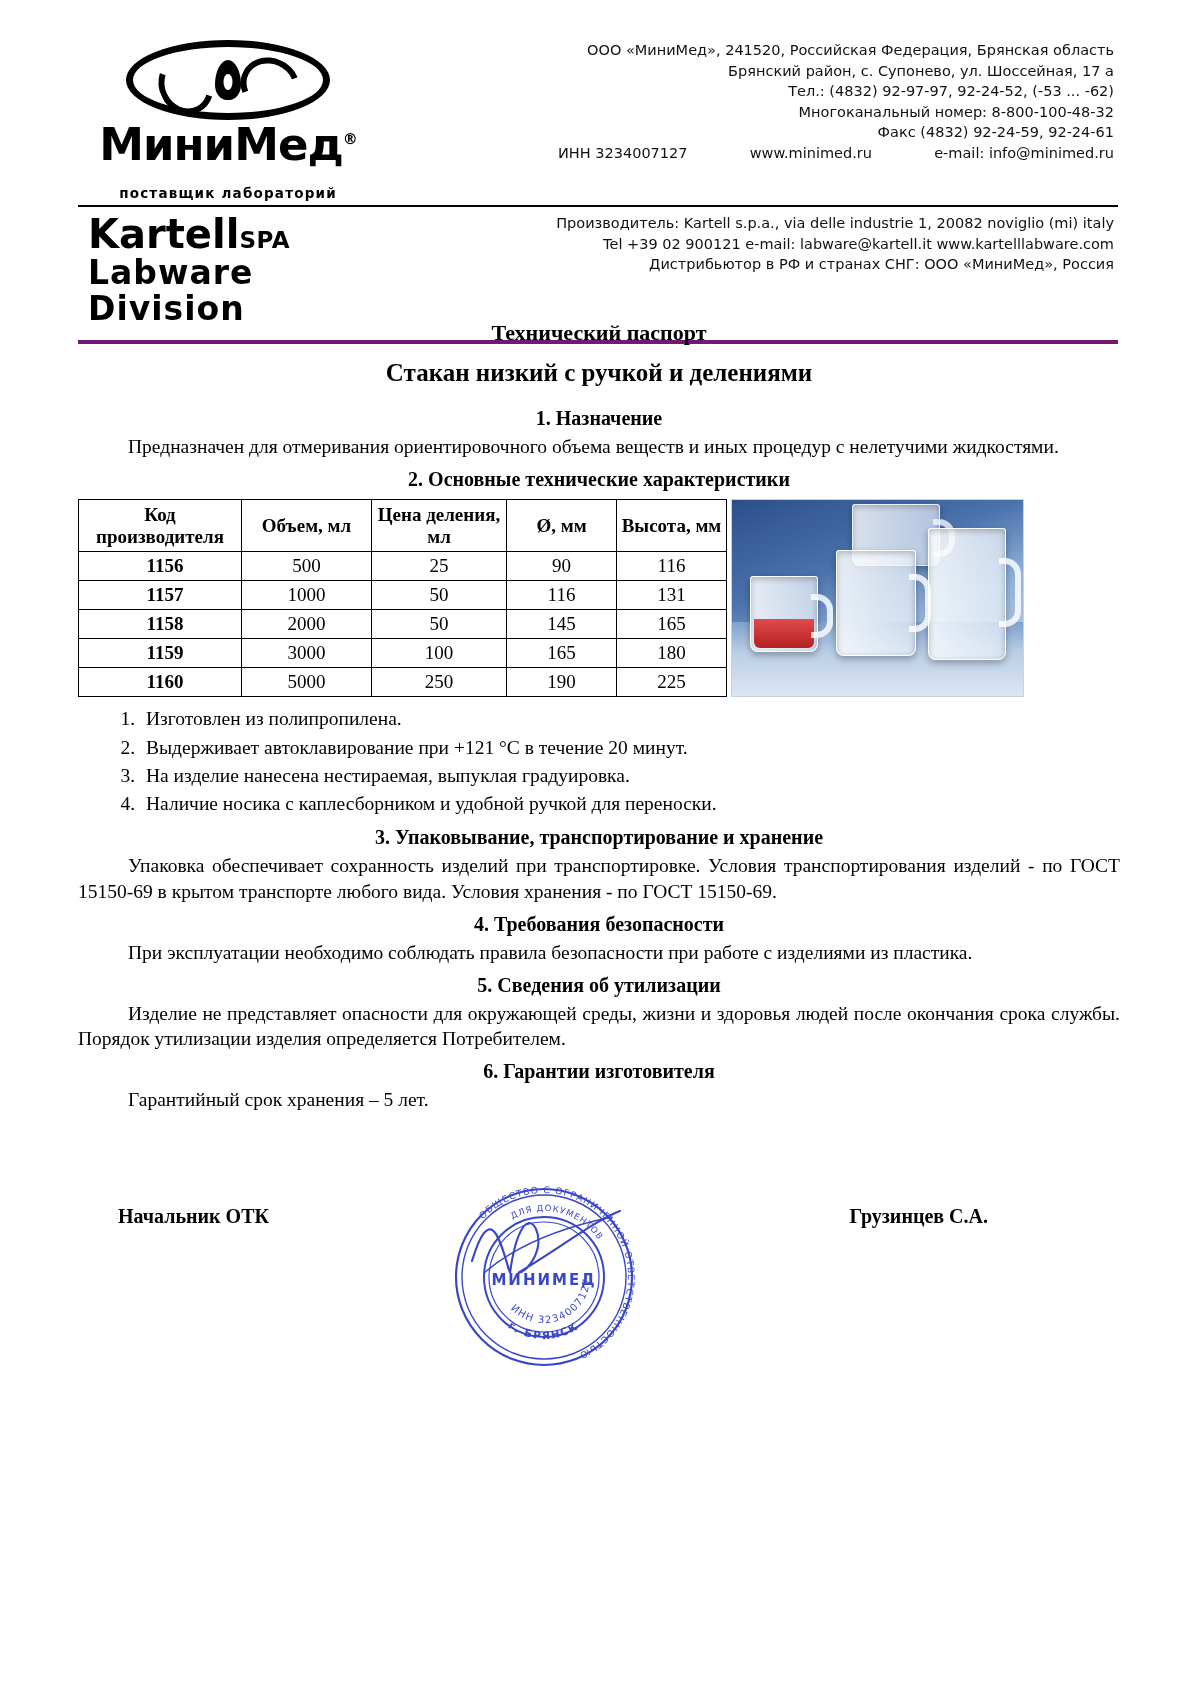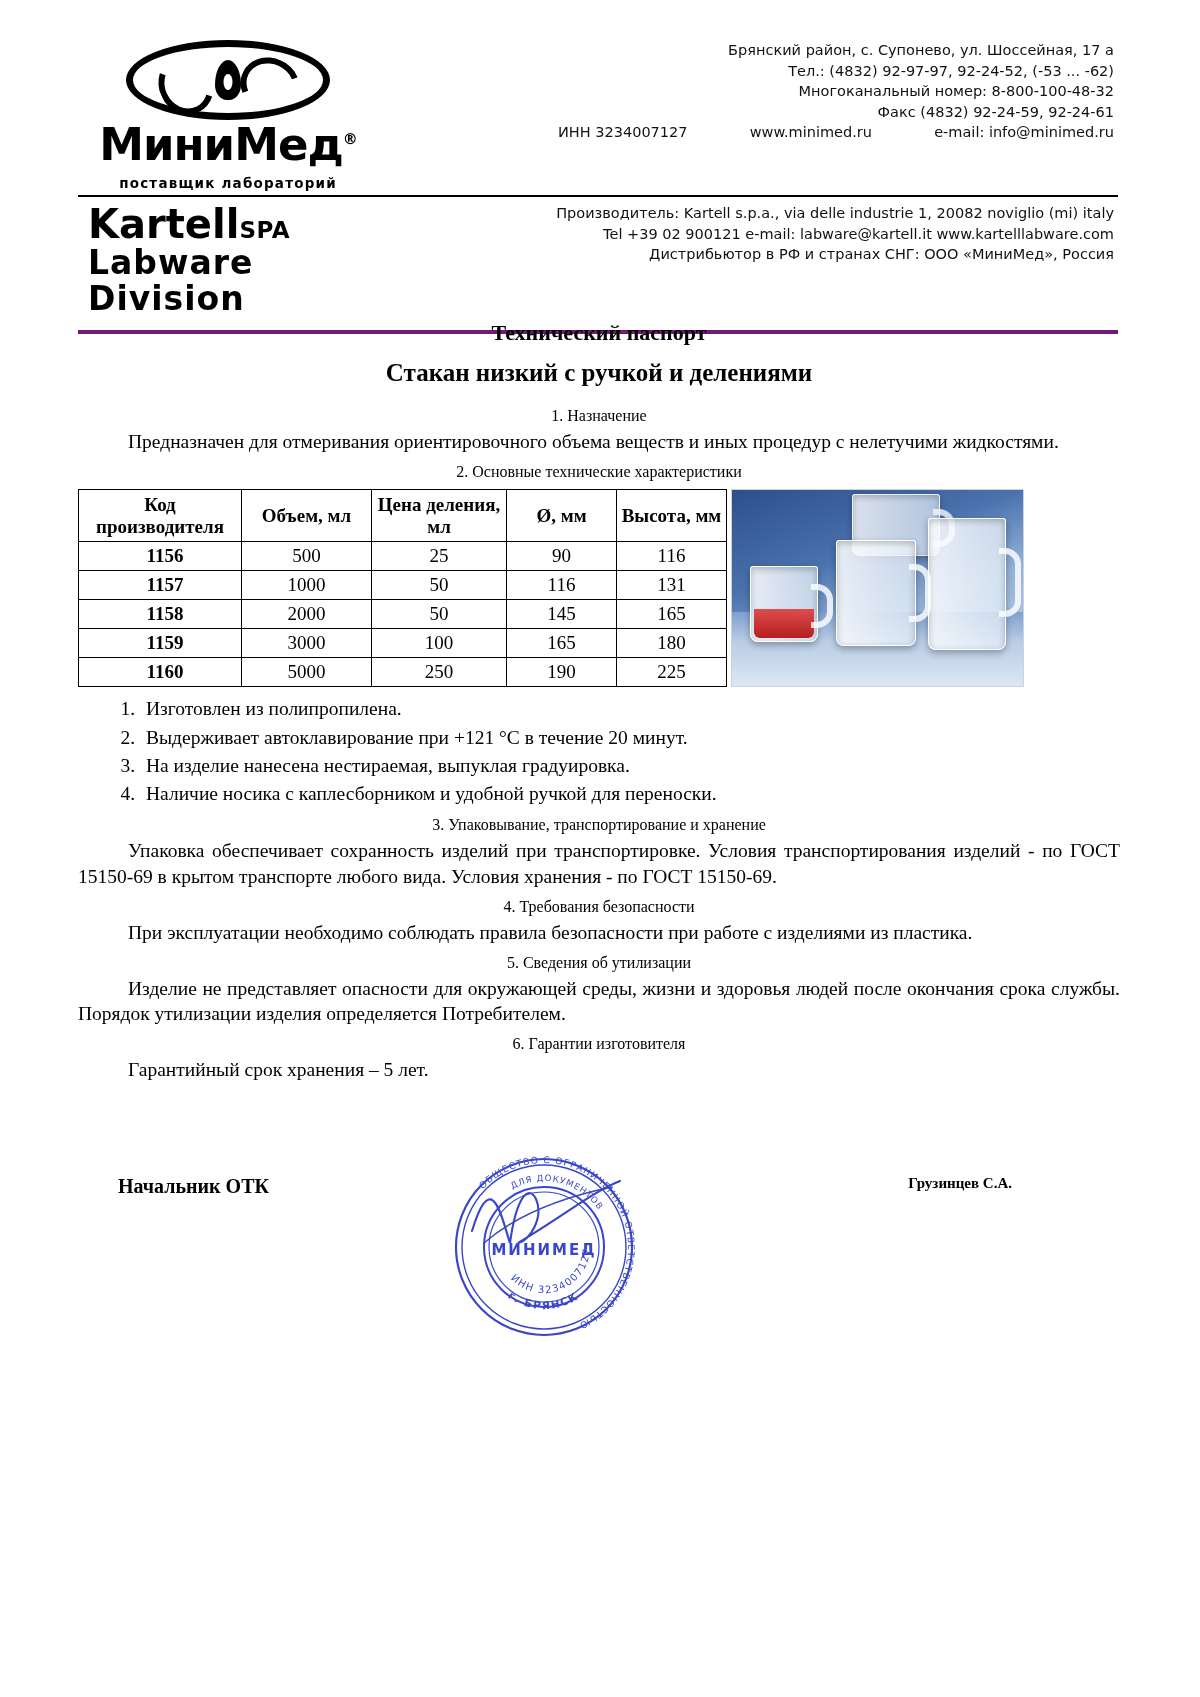--- a/index.html
+++ b/index.html
@@ -123,21 +123,21 @@
   .mm-word .reg {
     font-size: 15px;
     vertical-align: super;
   }
   .mm-sub {
     font-family: "DejaVu Sans", sans-serif;
     font-size: 13.5px;
     letter-spacing: 1.2px;
     text-align: center;
     font-weight: bold;
-    margin-top: 8px;
+    margin-top: 18px;
   }
 
   .kartell-cell {
     width: 300px;
     flex: 0 0 300px;
     padding-left: 10px;
     box-sizing: border-box;
   }
   .kartell-name {
     font-family: "DejaVu Sans", sans-serif;
@@ -173,22 +173,22 @@
     margin-bottom: 13px;
   }
   .doc-subtitle {
     text-align: center;
     font-size: 25px;
     font-weight: bold;
     margin-bottom: 20px;
   }
   .section-head {
     text-align: center;
-    font-size: 16px;
-    font-weight: normal;
+    font-size: 20px;
+    font-weight: bold;
     margin: 8px 0 4px 0;
   }
   .para {
     font-size: 19.5px;
     text-align: justify;
     text-indent: 50px;
     line-height: 1.32;
     margin: 0 0 2px 0;
   }
 
@@ -278,23 +278,23 @@
   }
   .sign-left {
     position: absolute;
     left: 40px;
     top: 28px;
     font-size: 20px;
     font-weight: bold;
   }
   .sign-right {
     position: absolute;
-    right: 108px;
+    right: 132px;
     top: 28px;
-    font-size: 15px;
+    font-size: 20px;
     font-weight: bold;
   }
   .stamp {
     position: absolute;
     left: 366px;
     top: 0px;
     width: 200px;
     height: 200px;
   }
   .stamp svg { display: block; }
@@ -316,20 +316,21 @@
           <div class="mm-oval">
             <div class="arc-l"></div>
             <div class="arc-r"></div>
             <div class="flame"></div>
           </div>
           <div class="mm-word"><span>МиниМед</span><span class="reg">®</span></div>
           <div class="mm-sub">поставщик лабораторий</div>
         </div>
       </div>
       <div class="contact-cell">
+        <div>ООО «МиниМед», 241520, Российская Федерация, Брянская область</div>
         <div>Брянский район, с. Супонево,  ул. Шоссейная, 17 а</div>
         <div>Тел.: (4832) 92-97-97, 92-24-52, (-53 ... -62)</div>
         <div>Многоканальный номер: 8-800-100-48-32</div>
         <div>Факс (4832) 92-24-59, 92-24-61</div>
         <div class="line-inn">
           <span>ИНН 3234007127</span>
           <span>www.minimed.ru</span>
           <span>e-mail: info@minimed.ru</span>
         </div>
       </div>

